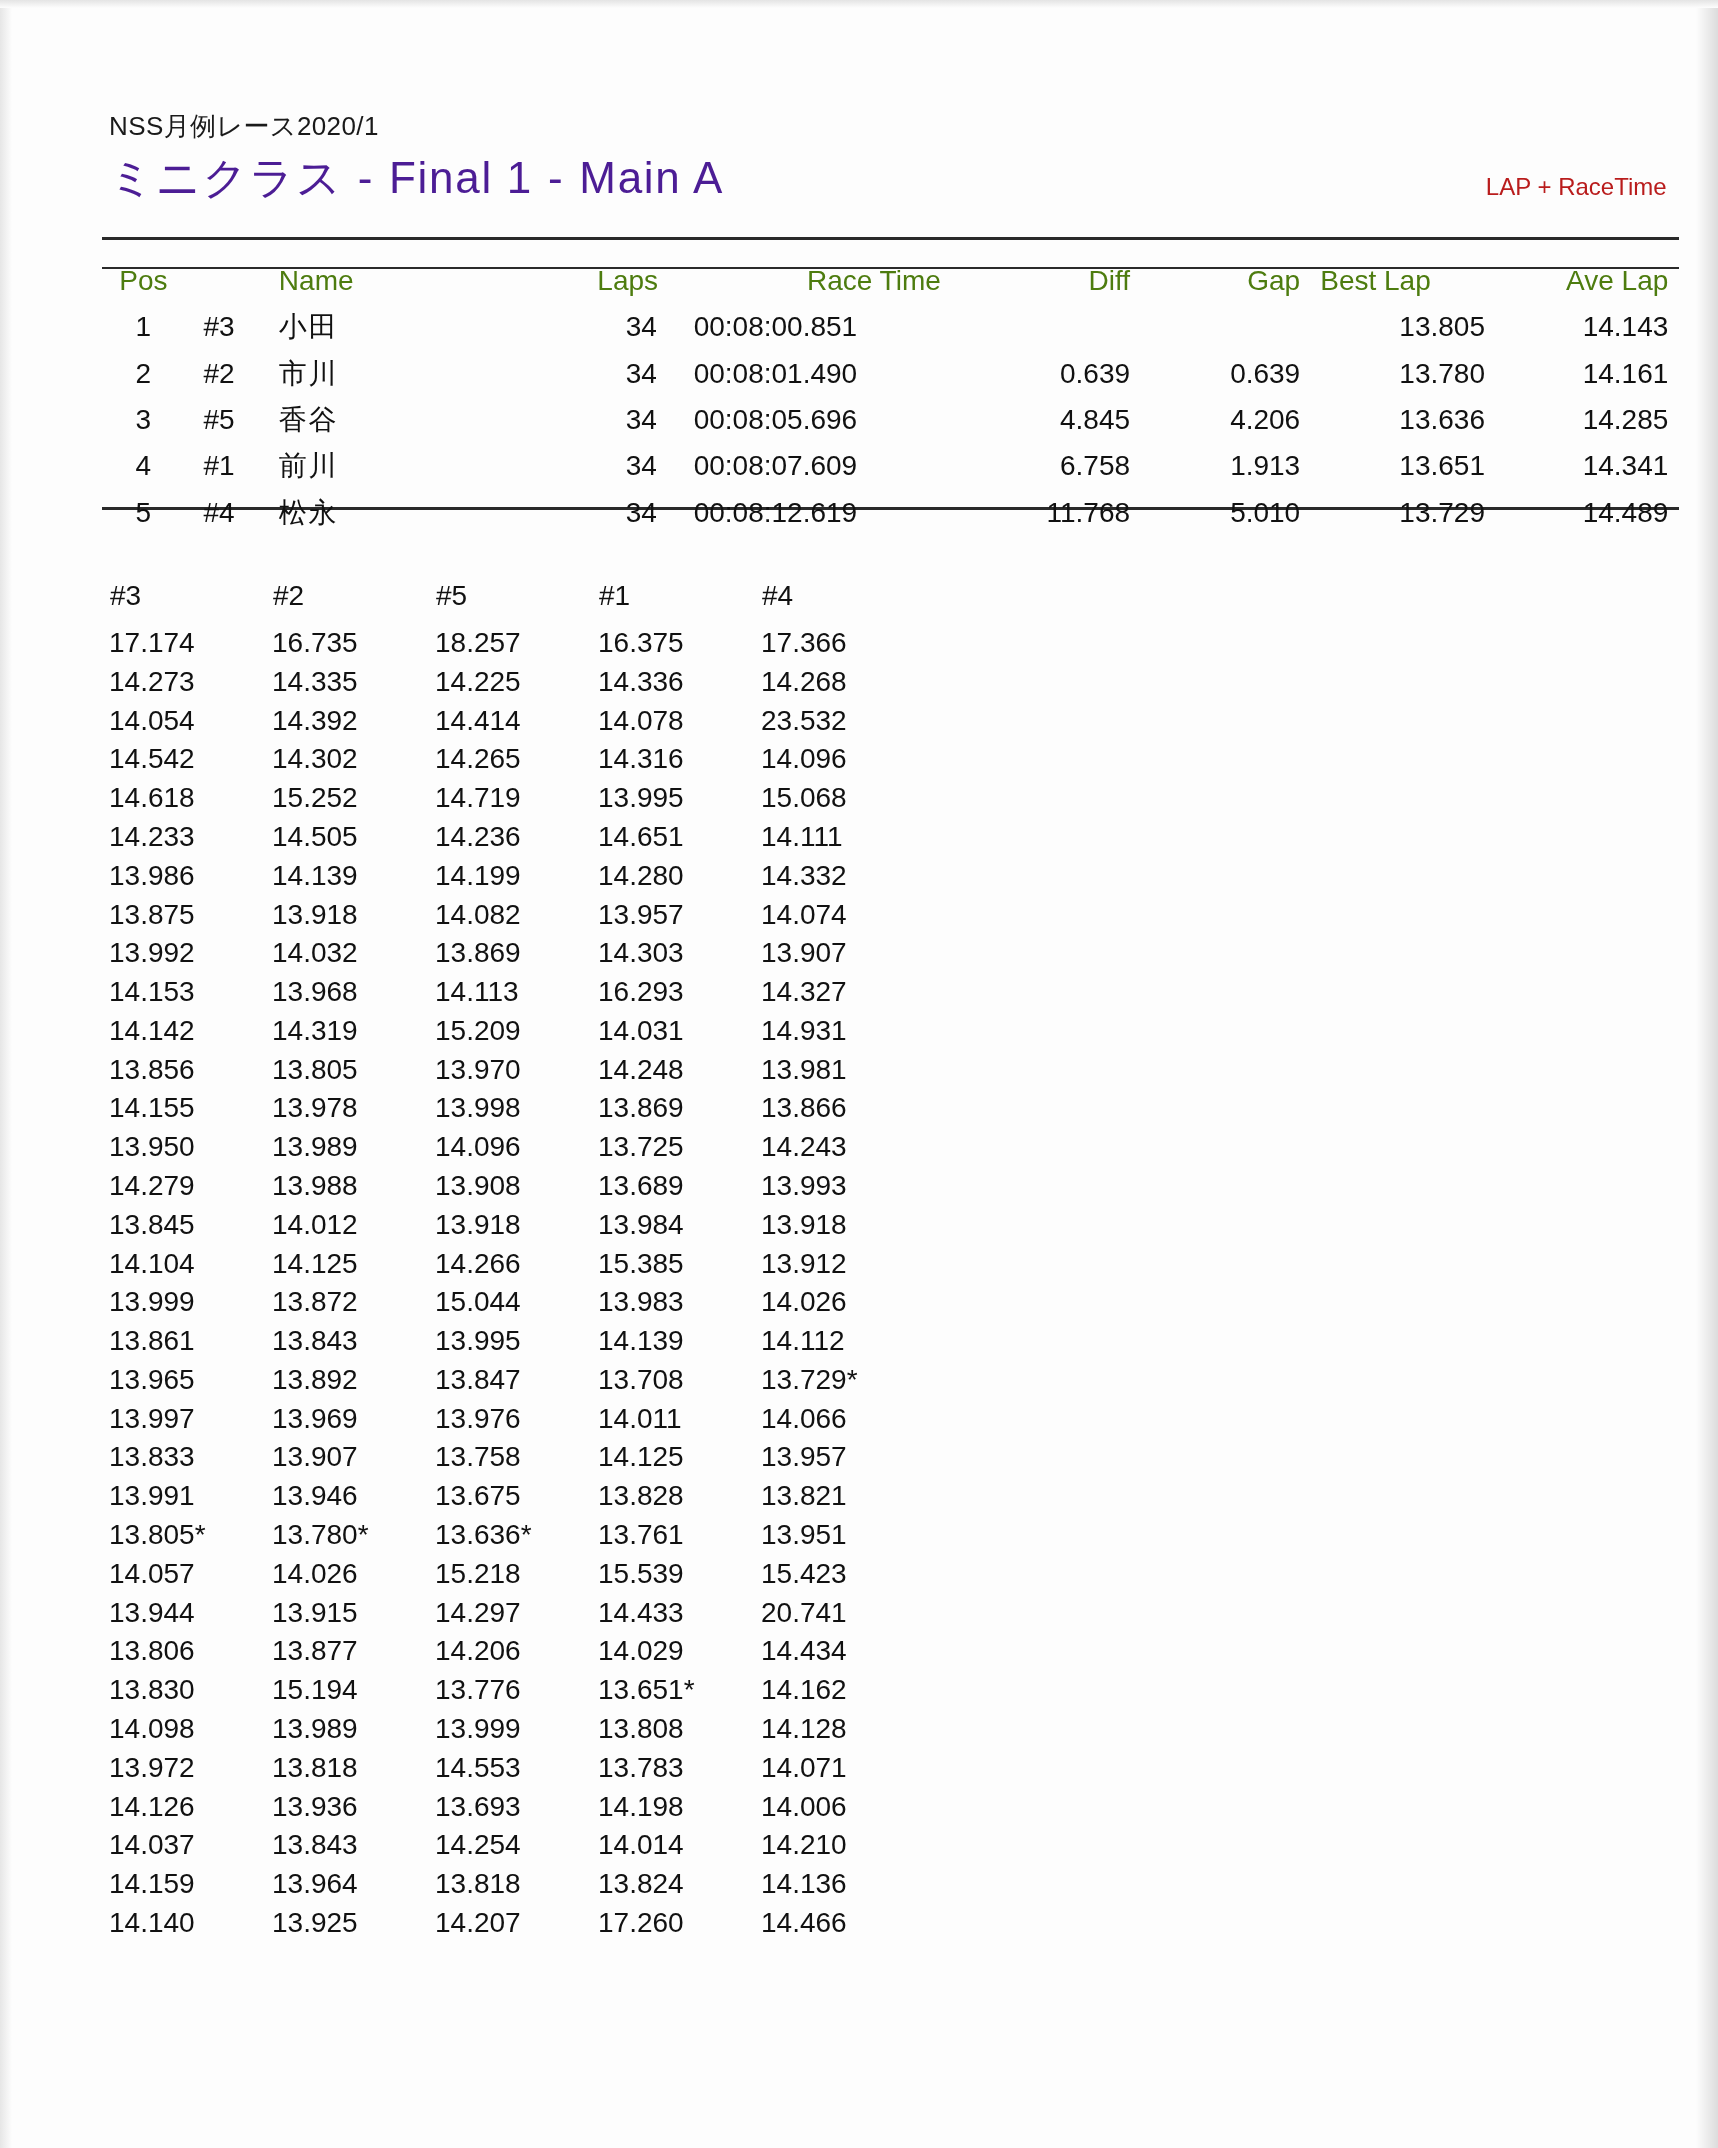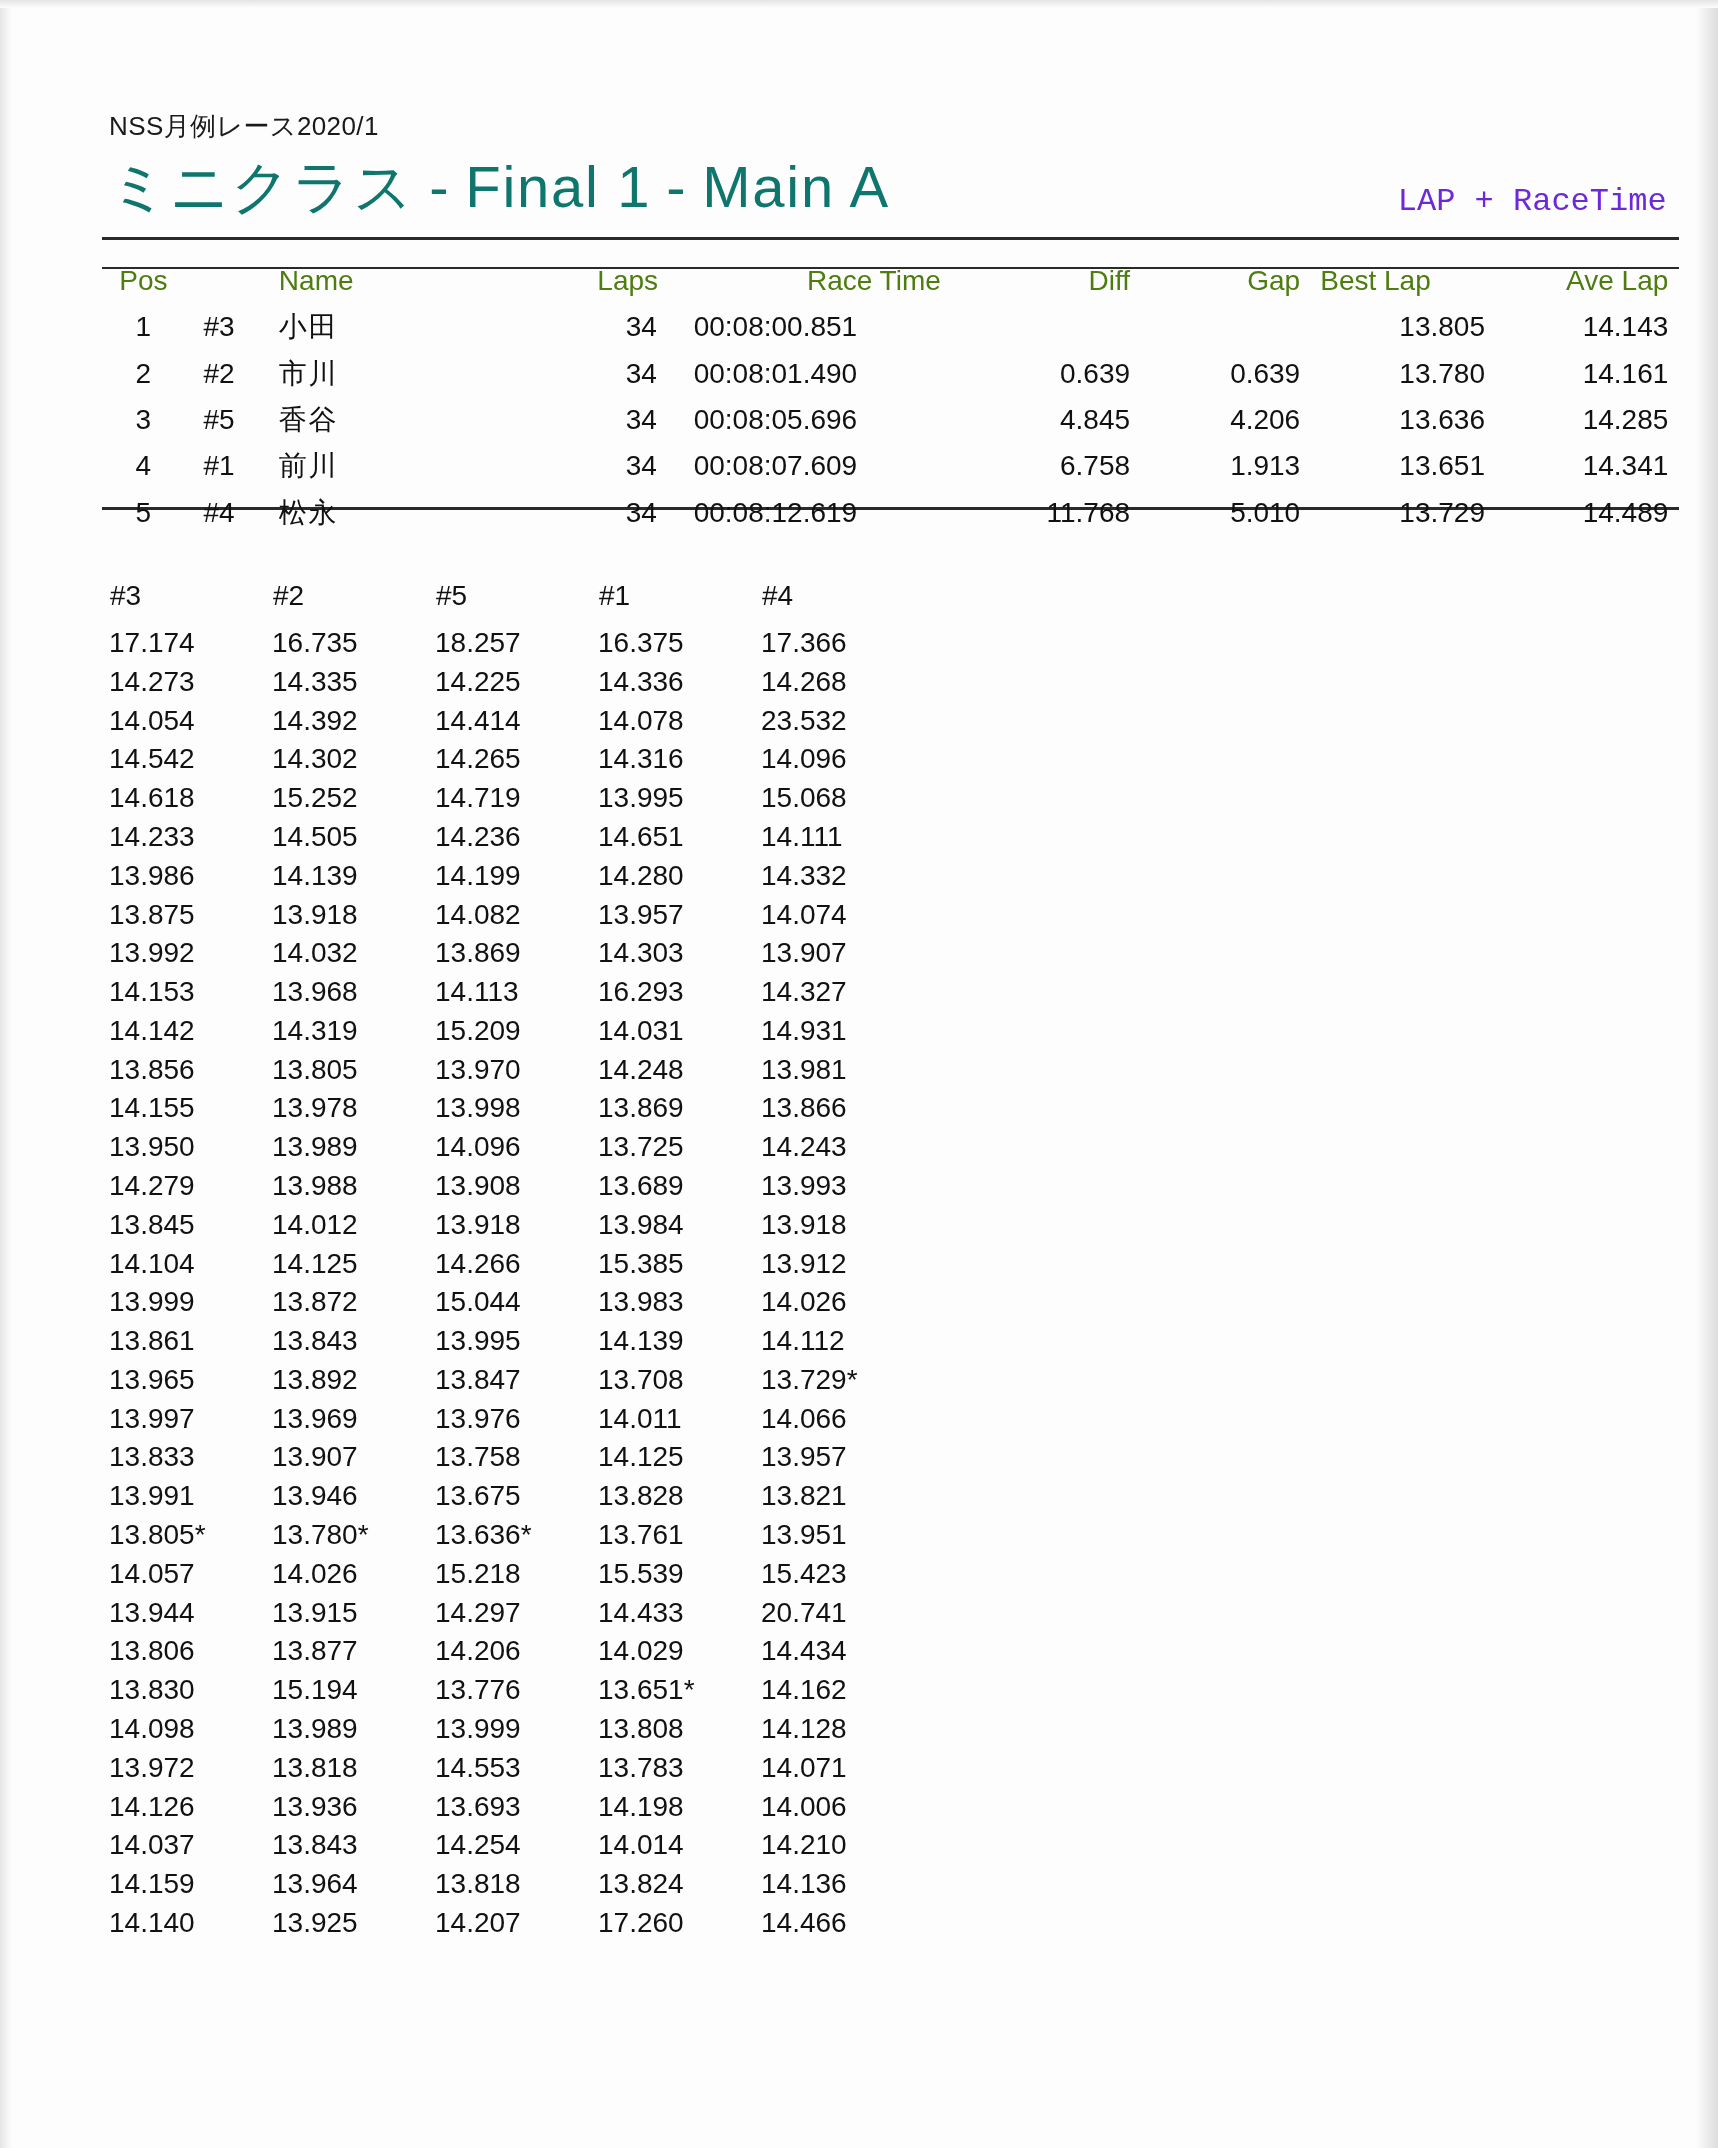--- a/index.html
+++ b/index.html
@@ -53,36 +53,35 @@
     letter-spacing: 0.4px;
     color: #1a1a1a;
     margin-bottom: 5px;
   }
   .title-row {
     display: flex;
     align-items: flex-end;
     justify-content: space-between;
   }
   .main-title {
-    font-size: 58px;
+    font-size: 44px;
     letter-spacing: 1.7px;
-    color: #0f766e;
+    color: #4c1d95;
     white-space: nowrap;
   }
   .main-title .sep {
     padding: 0 15px;
     font-weight: normal;
   }
   .lap-note {
-    font-size: 32px;
-    color: #6d28d9;
+    font-size: 24px;
+    color: #b91c1c;
     padding-bottom: 6.7px;
     padding-right: 3.4px;
     white-space: nowrap;
-    font-family: Liberation Mono, monospace;
   }
 
   .rule {
     position: absolute;
     left: 102px;
     width: 1577px;
     background: #2a2a2a;
   }
   .rule-top { top: 237px; height: 3.4px; }
   .rule-mid { top: 267px; height: 1.7px; }

